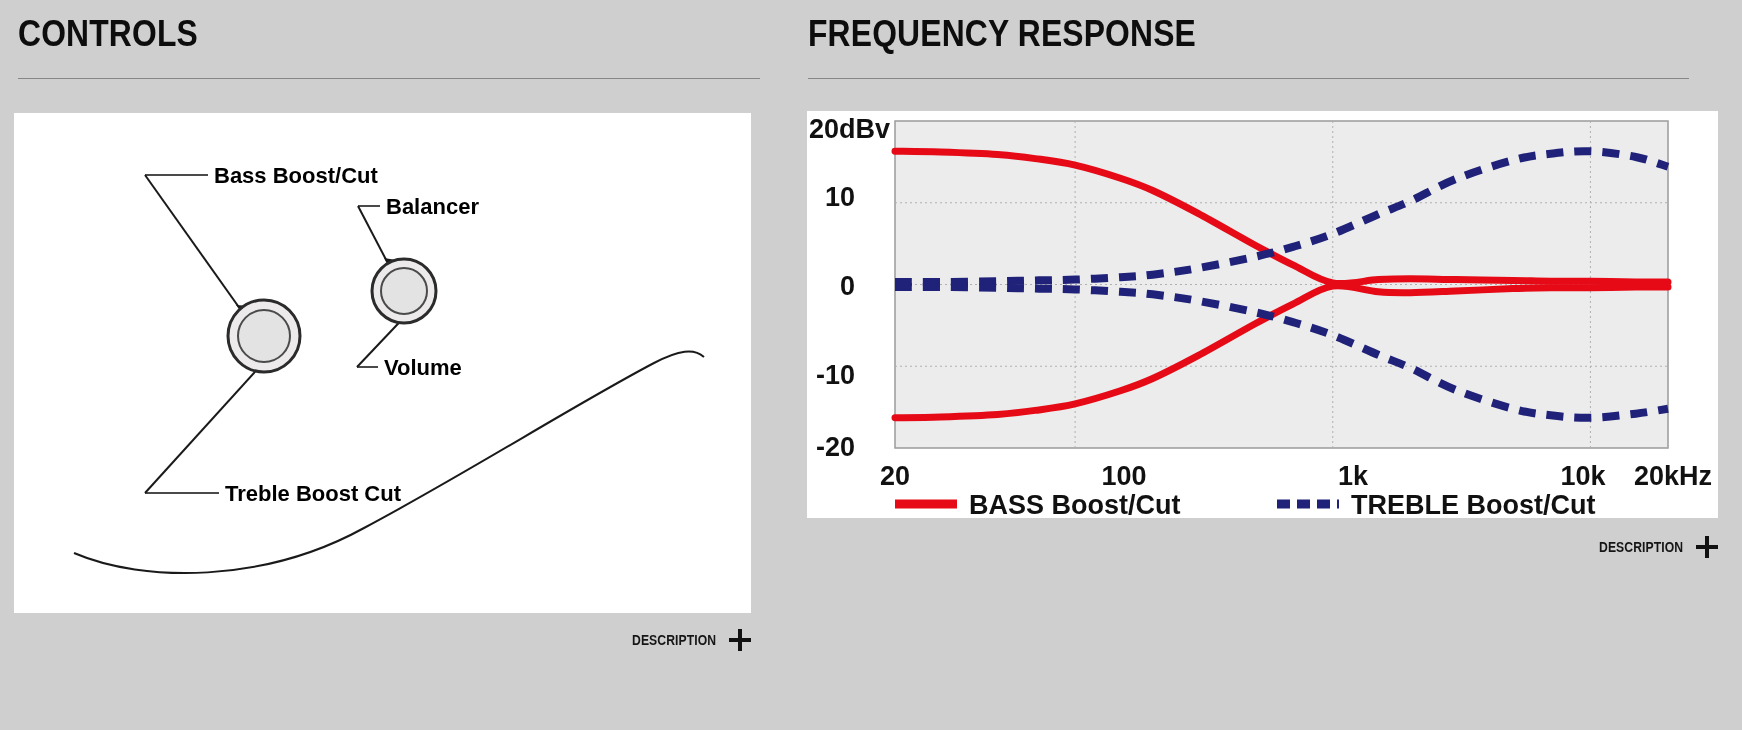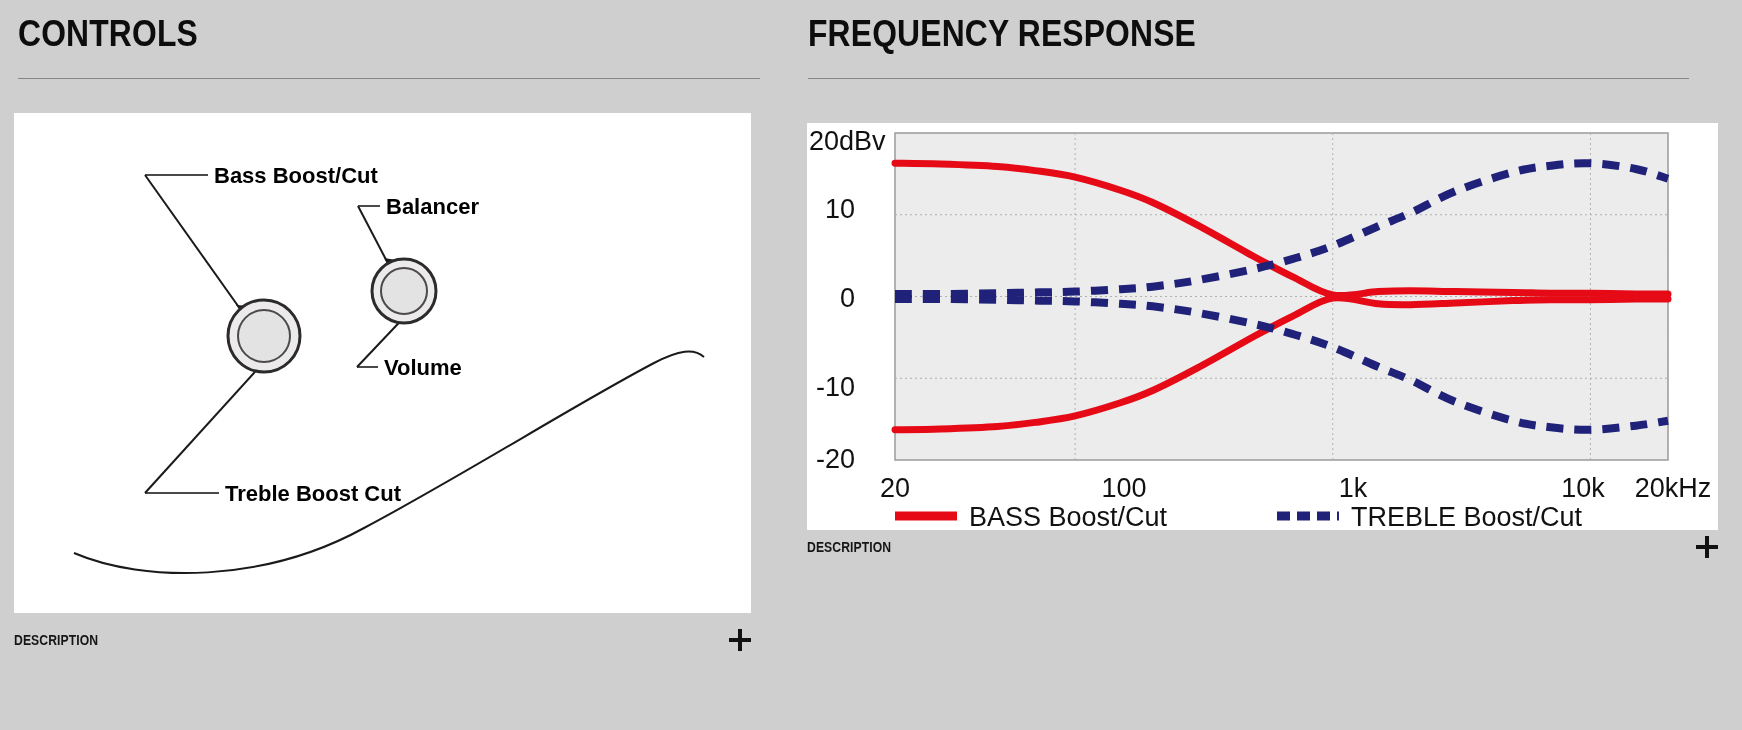--- a/index.html
+++ b/index.html
@@ -58,31 +58,32 @@
     overflow: hidden;
   }
   .card-controls {
     left: 14px;
     top: 113px;
     width: 737px;
     height: 500px;
   }
   .card-response {
     left: 807px;
-    top: 123px;
+    top: 111px;
     width: 911px;
     height: 407px;
+    font-weight: bold;
   }
 
   
   .desc-row {
     position: absolute;
     display: flex;
     align-items: center;
-    justify-content: space-between;
+    justify-content: flex-end;
     height: 30px;
   }
   .desc-controls { left: 14px; top: 625px; width: 737px; }
   .desc-response { left: 807px; top: 532px; width: 911px; }
 
   .desc-label {
     font-family: "Liberation Sans", sans-serif;
     font-weight: 700;
     font-size: 14px;
     letter-spacing: 0.1px;

